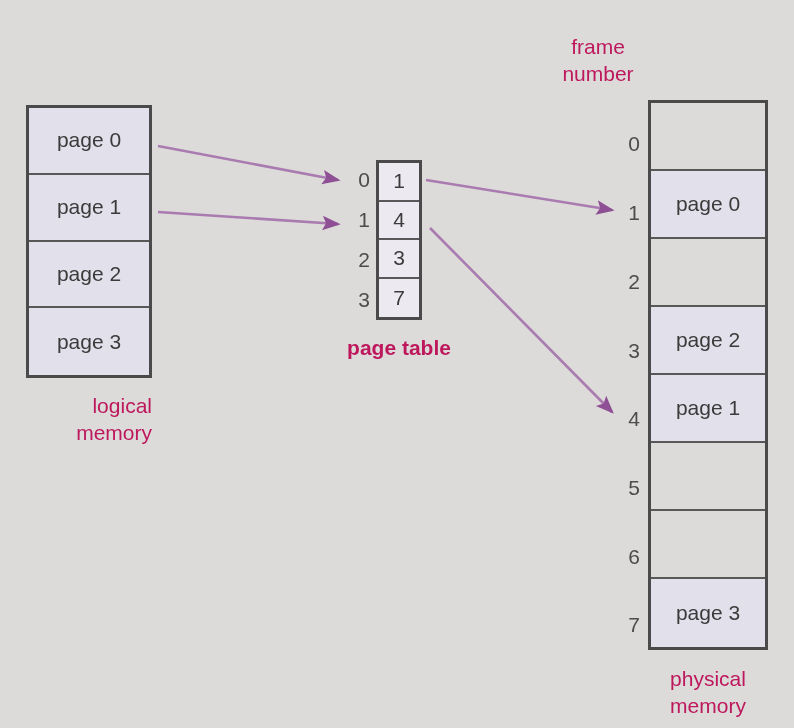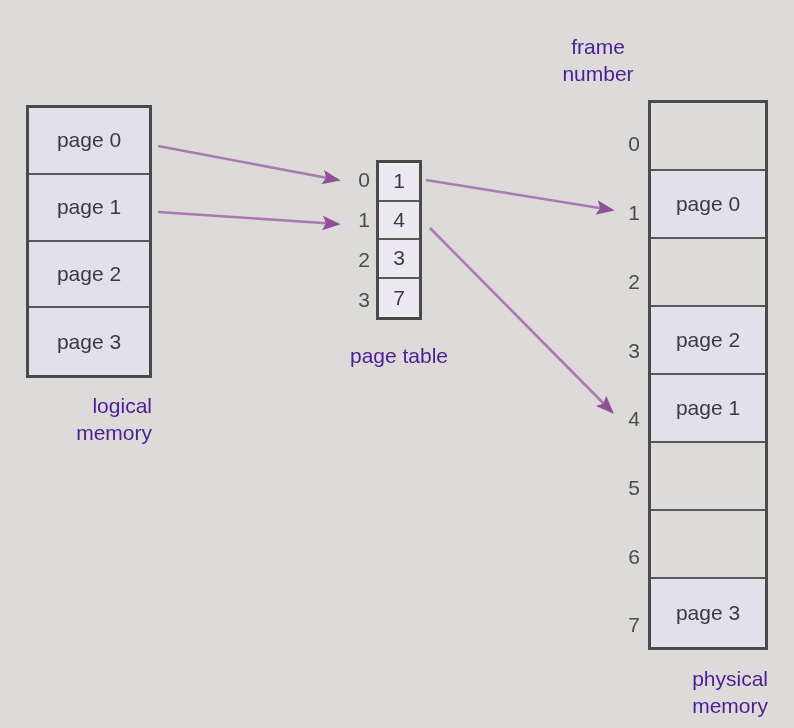--- a/index.html
+++ b/index.html
@@ -17,21 +17,21 @@
   }
 
   #diagram {
     position: absolute;
     left: 0; top: 0;
     width: 794px;
     height: 728px;
   }
   .caption {
     position: absolute;
-    color: #4c1d95;
+    color: #be185d;
     font-size: 21px;
     line-height: 27px;
     text-align: center;
     white-space: pre-line;
   }
 
   
   #logical-memory {
     position: absolute;
     left: 26px;
@@ -167,21 +167,21 @@
     <div class="pt-cell">
       <span>4</span>
     </div>
     <div class="pt-cell">
       <span>3</span>
     </div>
     <div class="pt-cell">
       <span>7</span>
     </div>
   </div>
-  <div class="caption" style="left:319px; top:342px; width:160px;">page table</div>
+  <div class="caption" style="left:319px; top:334px; width:160px;font-weight:bold;">page table</div>
 
   <div class="caption" style="left:533px; top:33px; width:130px;">frame
 number</div>
 
   <div class="pm-index" style="top:132px;">0</div>
   <div class="pm-index" style="top:201px;">1</div>
   <div class="pm-index" style="top:270px;">2</div>
   <div class="pm-index" style="top:339px;">3</div>
   <div class="pm-index" style="top:407px;">4</div>
   <div class="pm-index" style="top:476px;">5</div>
@@ -207,21 +207,21 @@
     <div class="pm-cell">
       <span></span>
     </div>
     <div class="pm-cell">
       <span></span>
     </div>
     <div class="pm-cell filled">
       <span>page 3</span>
     </div>
   </div>
-  <div class="caption" style="left:648px; top:665px; width:120px;text-align:right;">physical
+  <div class="caption" style="left:648px; top:665px; width:120px;">physical
 memory</div>
 
   <svg id="arrows" viewBox="0 0 794 728" xmlns="http://www.w3.org/2000/svg">
     <defs>
       <marker id="arrowhead" markerWidth="7" markerHeight="7" refX="6" refY="3.2" orient="auto" markerUnits="strokeWidth">
         <path d="M0,0.4 L7,3.2 L0,6 L1.4,3.2 Z" fill="#8e4f94"></path>
       </marker>
     </defs>
     <g id="arrow-group" stroke="#a97bb0" stroke-width="2.6" fill="none" marker-end="url(#arrowhead)">
         <line x1="158" y1="146" x2="338" y2="180"></line>

